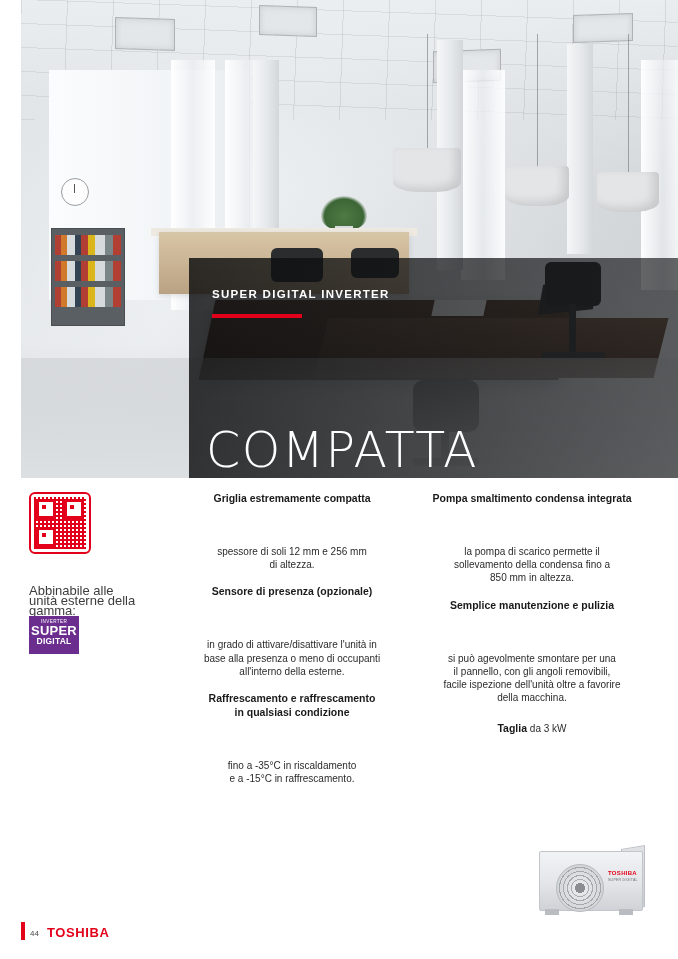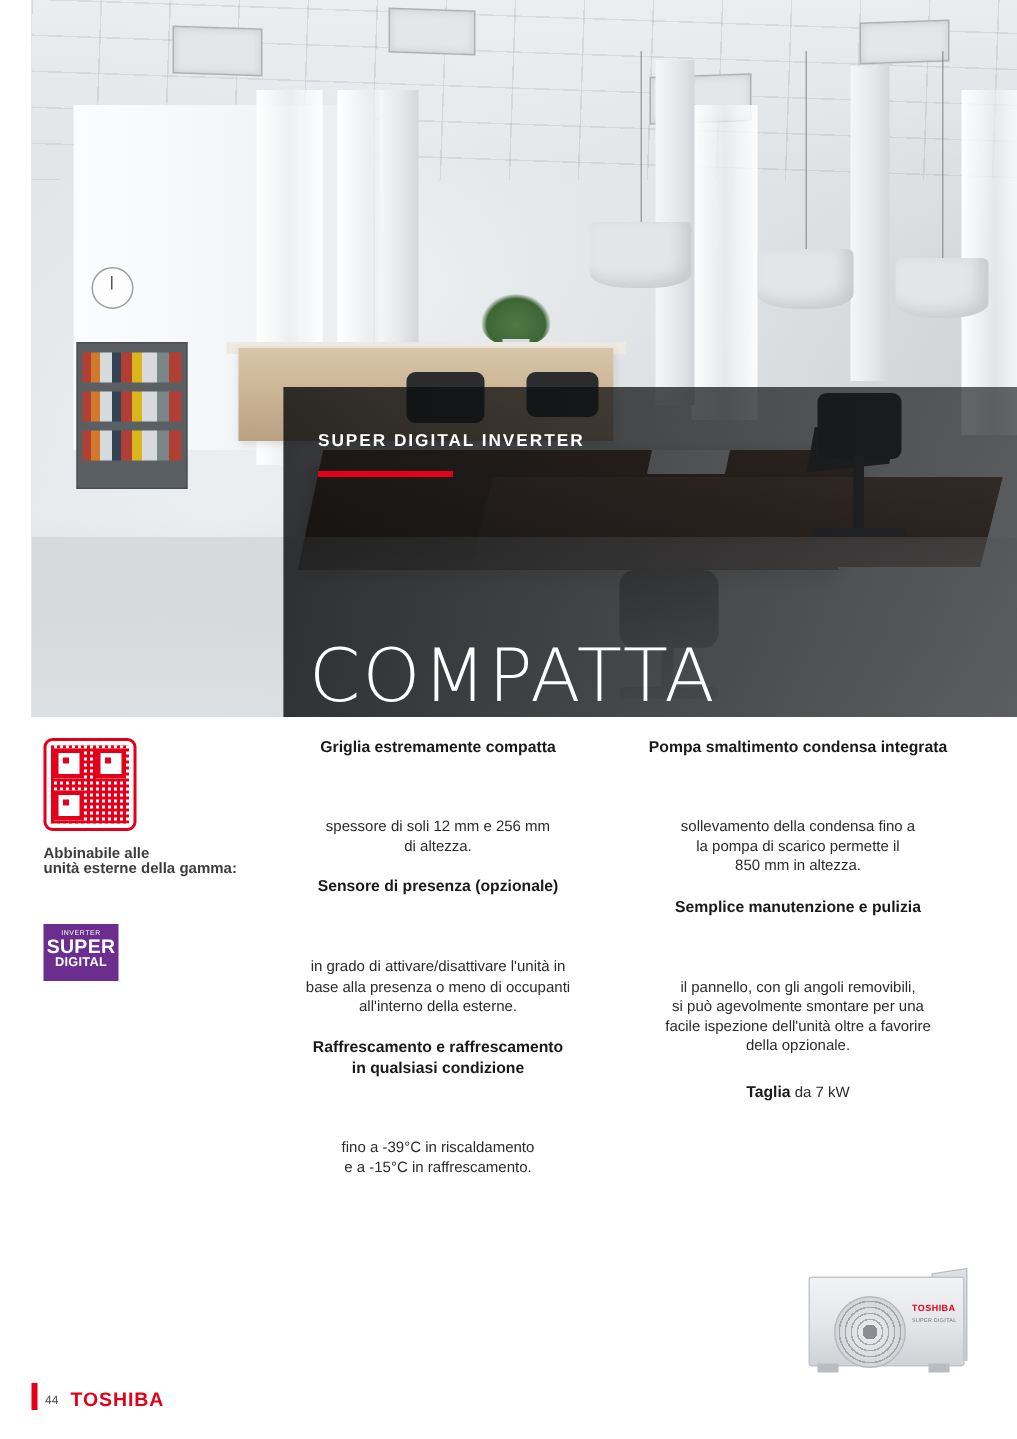--- a/index.html
+++ b/index.html
@@ -308,26 +308,25 @@
     left:3px; top:3px;
     width:4px;height:4px;background:#e2001a;
   }
   .qr-eye.e1 { left: 2px; top: 2px; }
   .qr-eye.e2 { right: 2px; top: 2px; }
   .qr-eye.e3 { left: 2px; bottom: 2px; }
 
   .abbinabile {
     position: absolute;
     left: 29px;
-    top: 565px;
+    top: 586px;
     width: 130px;
-    font-size: 10px;
+    font-size: 13px;
     line-height: 10px;
     color: #3d3d3d;
-    font-weight: bold;
   }
   .sd-badge {
     position: absolute;
     left: 29px;
     top: 616px;
     width: 50px;
     height: 38px;
     background: #6b2e8f;
     color: #ffffff;
     text-align: center;
@@ -569,50 +568,50 @@
         <span class="ln">in grado di attivare/disattivare l'unità in</span>
         <span class="ln">base alla presenza o meno di occupanti</span>
         <span class="ln">all'interno della esterne.</span>
       </div>
     </div>
 
     <div class="feature">
       <div class="feature-title">Raffrescamento e raffrescamento</div>
       <div class="feature-title">in qualsiasi condizione</div>
       <div class="feature-body">
-        <span class="ln">fino a -39°C in riscaldamento</span>
+        <span class="ln">fino a -35°C in riscaldamento</span>
         <span class="ln">e a -15°C in raffrescamento.</span>
       </div>
     </div>
 
   </div>
 
   <div class="col col-right">
 
     <div class="feature">
       <div class="feature-title">Pompa smaltimento condensa integrata</div>
       <div class="feature-body">
+        <span class="ln">la pompa di scarico permette il</span>
         <span class="ln">sollevamento della condensa fino a</span>
-        <span class="ln">la pompa di scarico permette il</span>
         <span class="ln">850 mm in altezza.</span>
       </div>
     </div>
 
     <div class="feature">
       <div class="feature-title">Semplice manutenzione e pulizia</div>
       <div class="feature-body">
+        <span class="ln">si può agevolmente smontare per una</span>
         <span class="ln">il pannello, con gli angoli removibili,</span>
-        <span class="ln">si può agevolmente smontare per una</span>
         <span class="ln">facile ispezione dell'unità oltre a favorire</span>
-        <span class="ln">della opzionale.</span>
+        <span class="ln">della macchina.</span>
       </div>
     </div>
 
     <div class="feature">
-      <span class="feature-title" style="display:inline">Taglia</span><span class="feature-body" style="display:inline"> da 7 kW</span>
+      <span class="feature-title" style="display:inline">Taglia</span><span class="feature-body" style="display:inline"> da 3 kW</span>
     </div>
 
   </div>
 
   <div class="outdoor">
     <div class="od-side"></div>
     <div class="od-body">
       <div class="od-fan"></div>
       <div class="od-logo">TOSHIBA</div>
       <div class="od-sub">SUPER DIGITAL</div>

